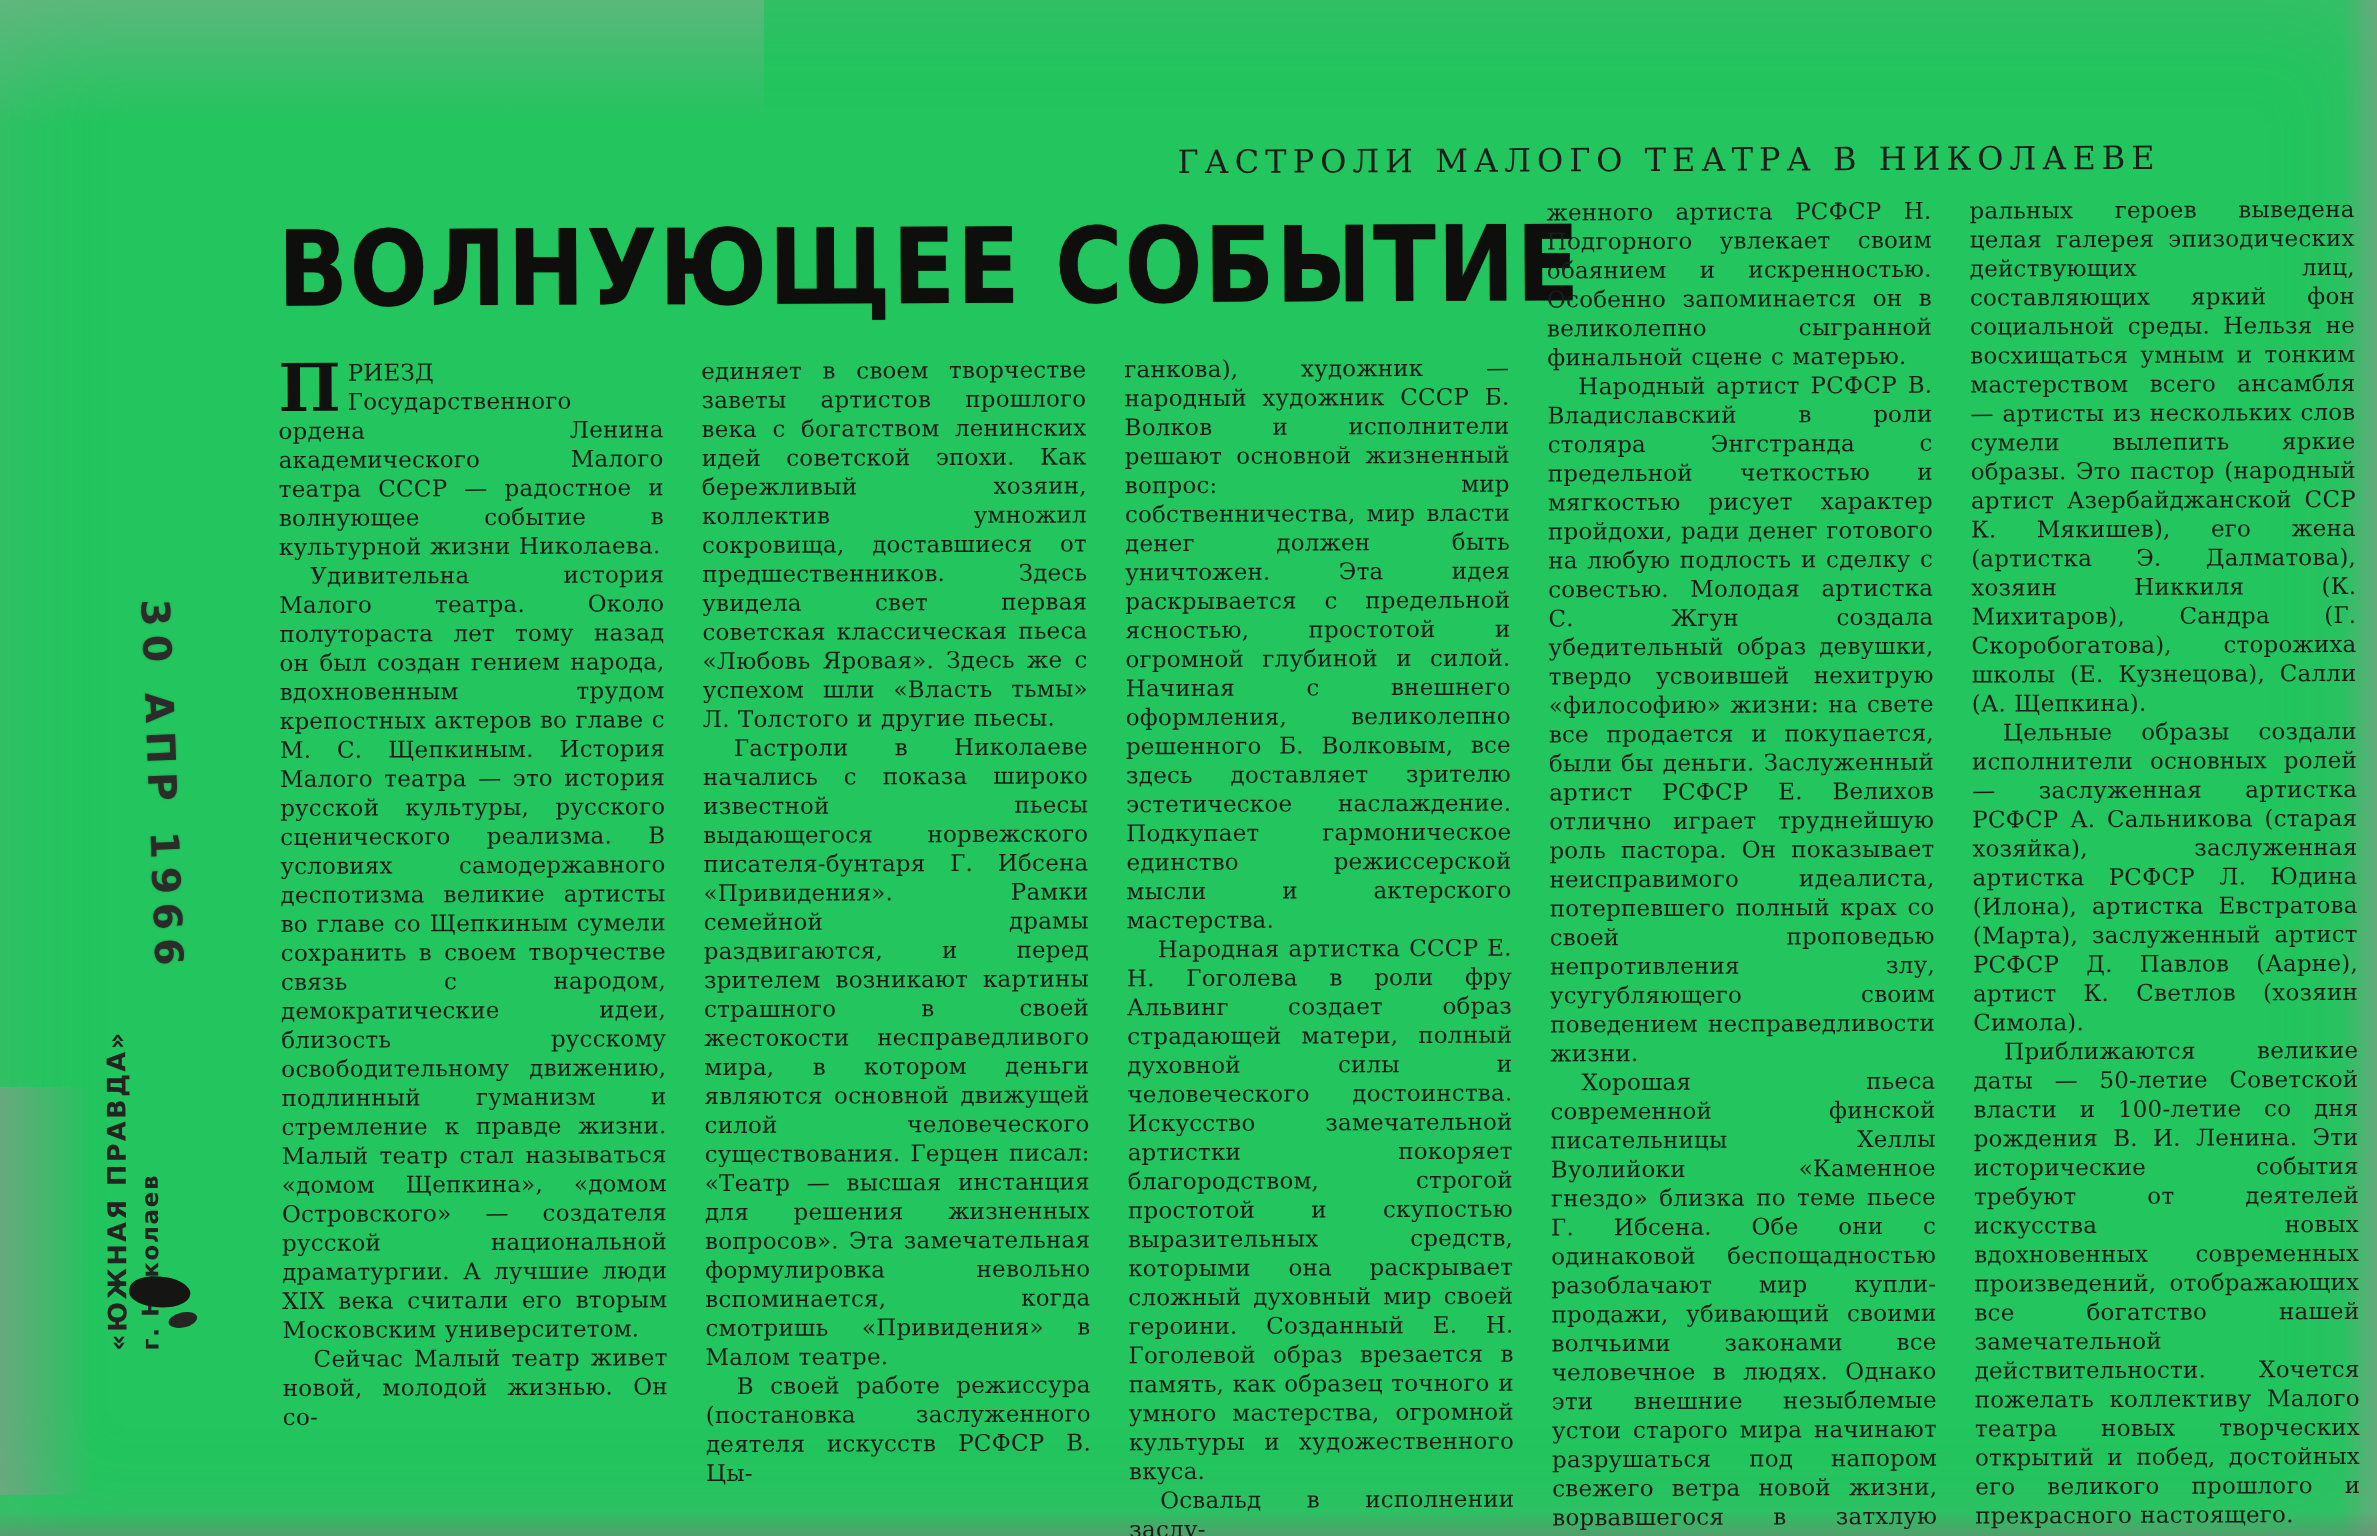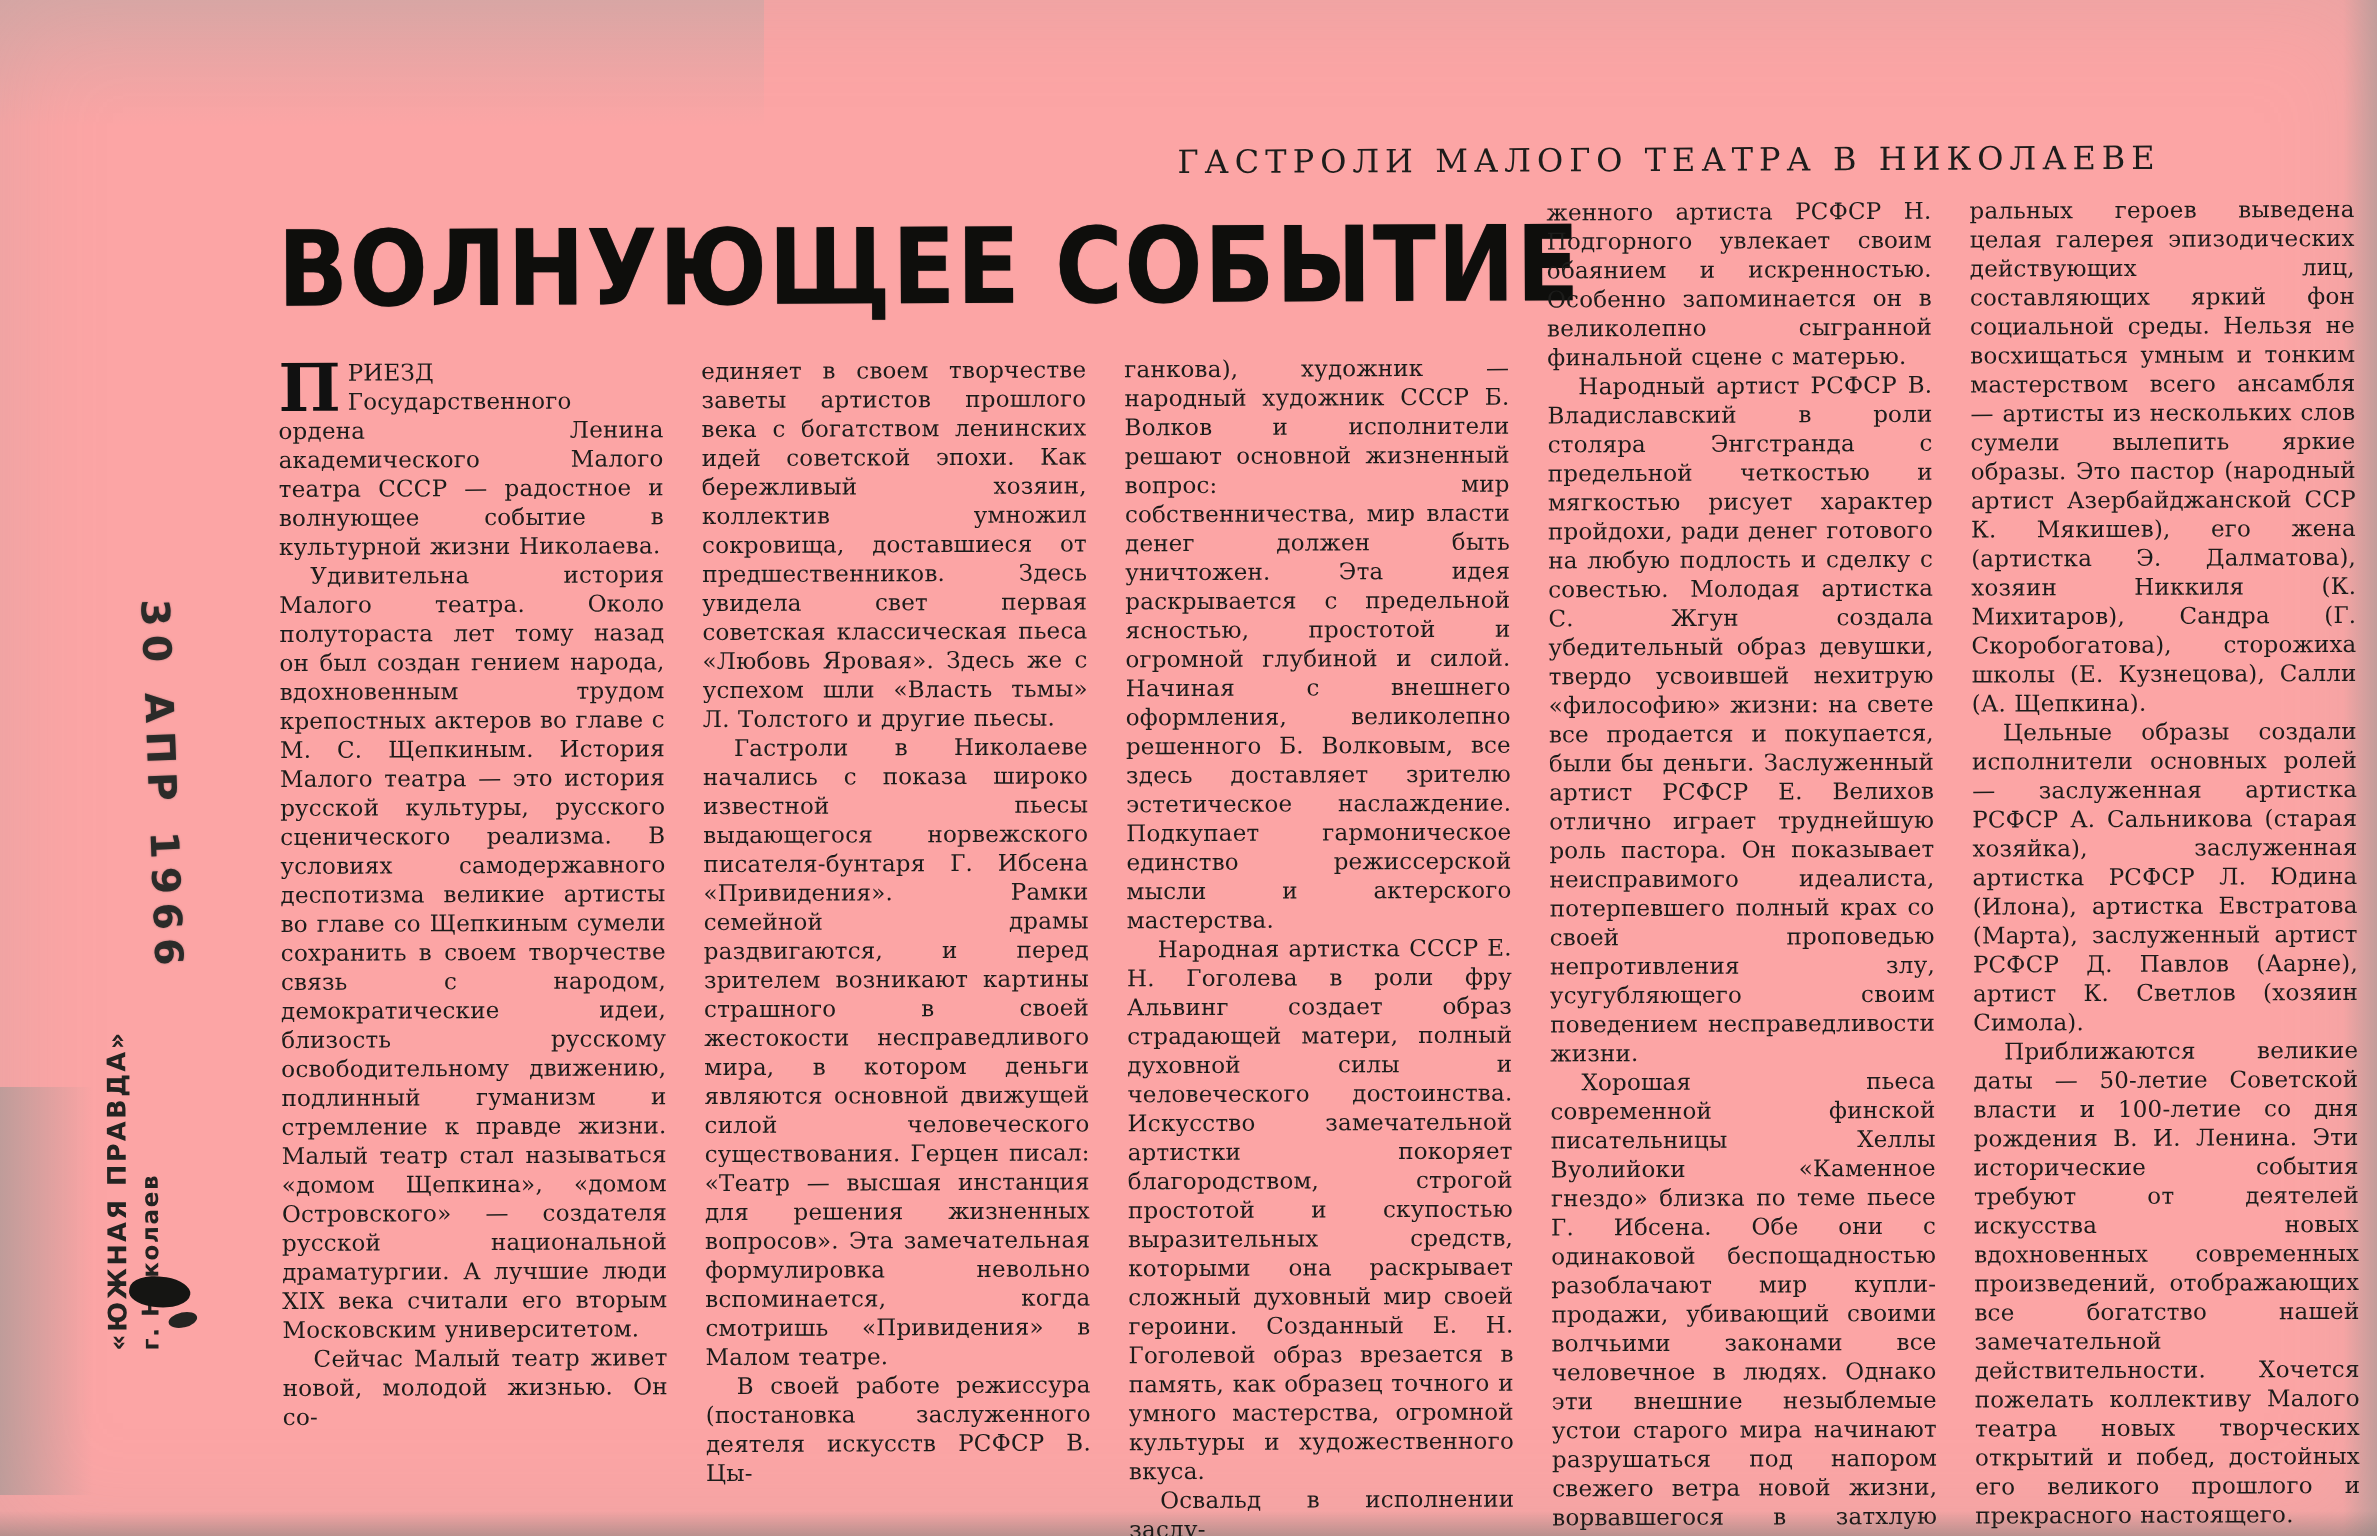--- a/index.html
+++ b/index.html
@@ -2,21 +2,21 @@
 <html style="font-size:13.6px"><head>
 <meta charset="utf-8">
 <style>
   html,body{margin:0;padding:0;}
   body{
     width:2377px;height:1536px;position:relative;overflow:hidden;
     background:#e9e9e6;
     font-family:"DejaVu Serif", serif;
   }
   .scan{
-    position:absolute;inset:0;background:#fca5a5;
+    position:absolute;inset:0;background:#22c55e;
     box-shadow:inset 0 0 102px rgba(160,160,155,.25);
   }
   .content{
     position:absolute;inset:0;
     transform:rotate(-0.25deg);
     transform-origin:50% 50%;
   }
   
   .kicker{
     position:absolute;top:143px;left:1180px;width:934px;

